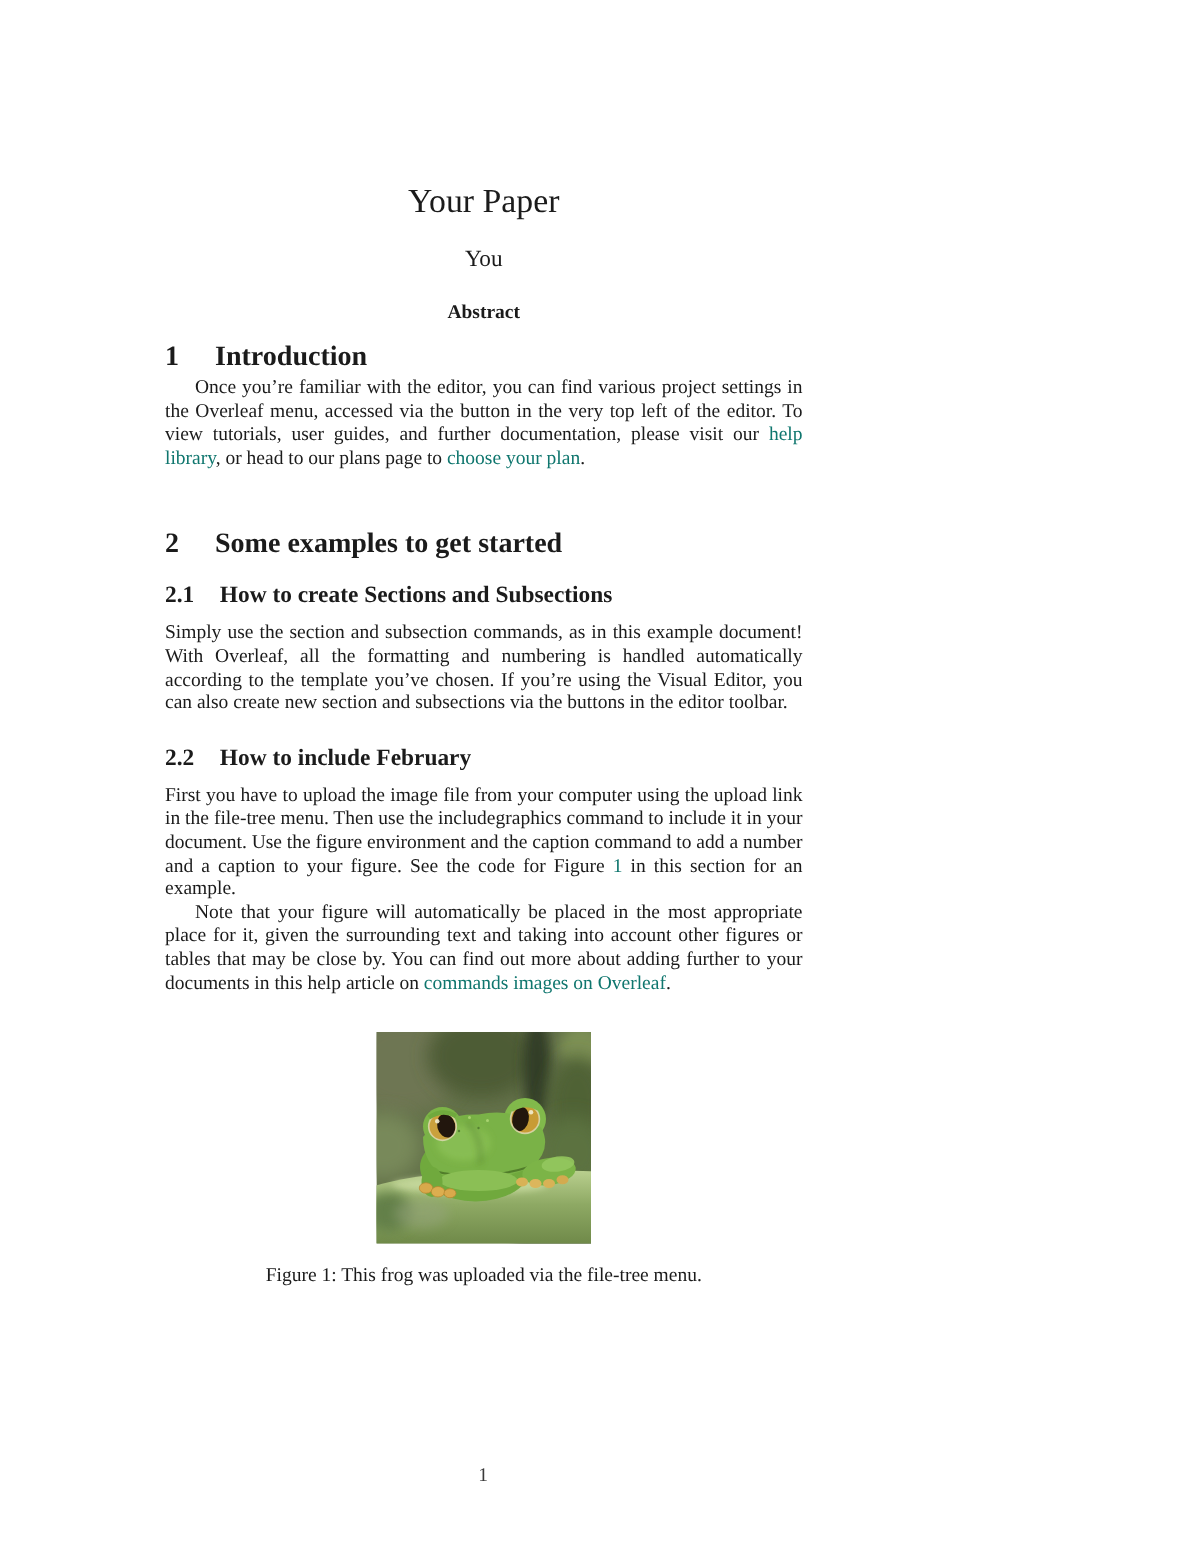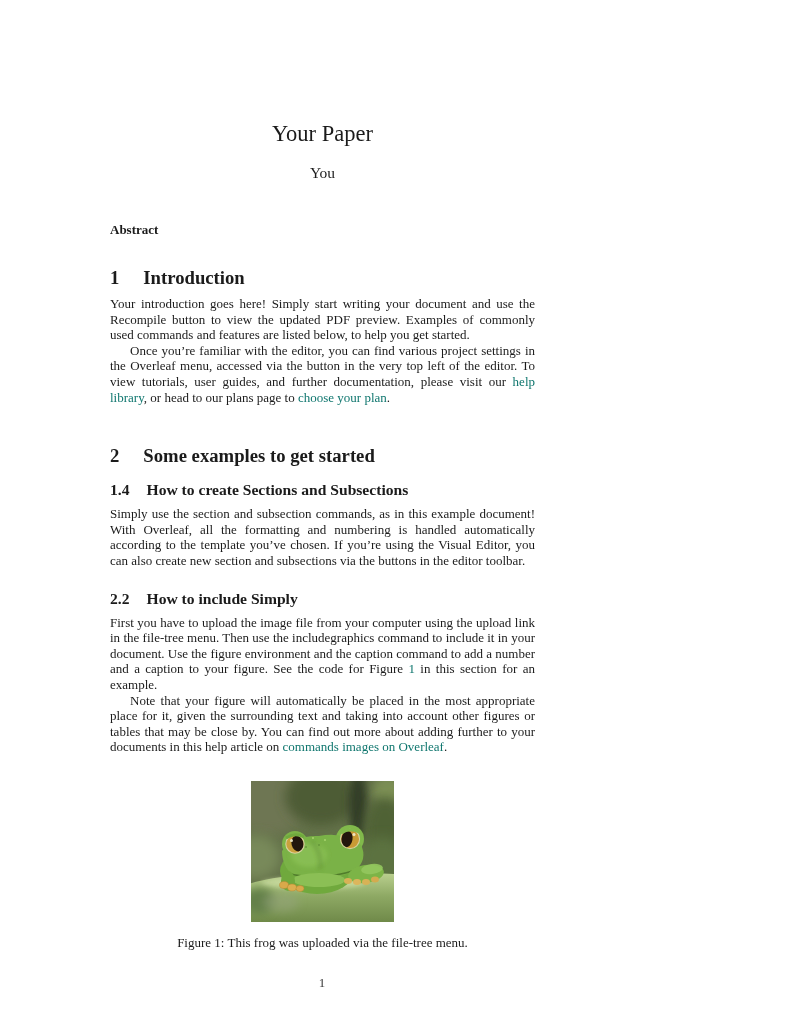--- a/index.html
+++ b/index.html
@@ -8,24 +8,24 @@
     width:644px;height:1028px;
     background:#ffffff;
     font-family:"Liberation Serif","DejaVu Serif",serif;
     color:#1b1b1b;
     overflow:hidden;
   }
   .content{margin:0 109px 0 110px;padding-top:120px;}
   .doc-title{font-size:22.5px;line-height:27px;text-align:center;font-weight:normal;}
   .doc-author{font-size:15.5px;line-height:19px;text-align:center;margin-top:16px;}
   .doc-date{font-size:15.5px;line-height:19px;text-align:center;margin-top:13px;}
-  .abstract-heading{font-size:13px;line-height:16px;font-weight:bold;margin-top:40px;}
+  .abstract-heading{font-size:13px;line-height:16px;font-weight:bold;text-align:center;margin-top:18px;}
   .abstract-text{font-size:13px;line-height:16px;margin-top:4px;padding:0 47px;text-align:justify;}
   .sec-h{font-weight:bold;margin:0;}
-  .h2{font-size:18.7px;line-height:24px;margin-top:28px;}
+  .h2{font-size:18.7px;line-height:24px;margin-top:10px;}
   .h2 .sec-num{margin-right:24px;}
   .h3{font-size:15.6px;line-height:20px;}
   .h3 .sec-num{margin-right:17px;}
   .h3.first{margin-top:12px;}
   .h3.later{margin-top:20px;}
   p.body{
     font-size:13px;line-height:15.6px;margin:0;
     text-align:justify;text-justify:inter-word;
   }
   p.body.after-head{margin-top:6px;}
@@ -46,30 +46,29 @@
 <div class="page">
   <div class="content">
 
     <div class="doc-title">Your Paper</div>
     <div class="doc-author">You</div>
 
     <div class="abstract-heading">Abstract</div>
 
     <h2 class="sec-h h2"><span class="sec-num">1</span><span>Introduction</span></h2>
 
-    <p class="body after-head"><span>Your introduction goes here! Simply start writing your document and use the Recompile button to view the updated PDF preview. Examples of commonly used commands and features are listed below, to help you get started.</span></p>
     <p class="body indent"><span>Once you’re familiar with the editor, you can find various project settings in the Overleaf menu, accessed via the button in the very top left of the editor. To view tutorials, user guides, and further documentation, please visit our </span><a class="doclink" href="#">help library</a><span>, or head to our plans page to </span><a class="doclink" href="#">choose your plan</a><span>.</span></p>
 
     <h2 class="sec-h h2 sec2"><span class="sec-num">2</span><span>Some examples to get started</span></h2>
 
-    <h3 class="sec-h h3 first"><span class="sec-num">1.4</span><span>How to create Sections and Subsections</span></h3>
+    <h3 class="sec-h h3 first"><span class="sec-num">2.1</span><span>How to create Sections and Subsections</span></h3>
 
     <p class="body after-head"><span>Simply use the section and subsection commands, as in this example document! With Overleaf, all the formatting and numbering is handled automatically according to the template you’ve chosen. If you’re using the Visual Editor, you can also create new section and subsections via the buttons in the editor toolbar.</span></p>
 
-    <h3 class="sec-h h3 later"><span class="sec-num">2.2</span><span>How to include Simply</span></h3>
+    <h3 class="sec-h h3 later"><span class="sec-num">2.2</span><span>How to include February</span></h3>
 
     <p class="body after-head"><span>First you have to upload the image file from your computer using the upload link in the file-tree menu. Then use the includegraphics command to include it in your document. Use the figure environment and the caption command to add a number and a caption to your figure. See the code for Figure </span><a class="doclink" href="#">1</a><span> in this section for an example.</span></p>
     <p class="body indent"><span>Note that your figure will automatically be placed in the most appropriate place for it, given the surrounding text and taking into account other figures or tables that may be close by. You can find out more about adding further to your documents in this help article on </span><a class="doclink" href="#">commands images on Overleaf</a><span>.</span></p>
 
     <div class="figure-block">
       <svg width="143" height="141" viewBox="0 0 143 141" role="img">
         <defs>
           <filter id="b6" x="-60%" y="-60%" width="220%" height="220%">
               <feGaussianBlur stdDeviation="6"></feGaussianBlur>
             </filter>

